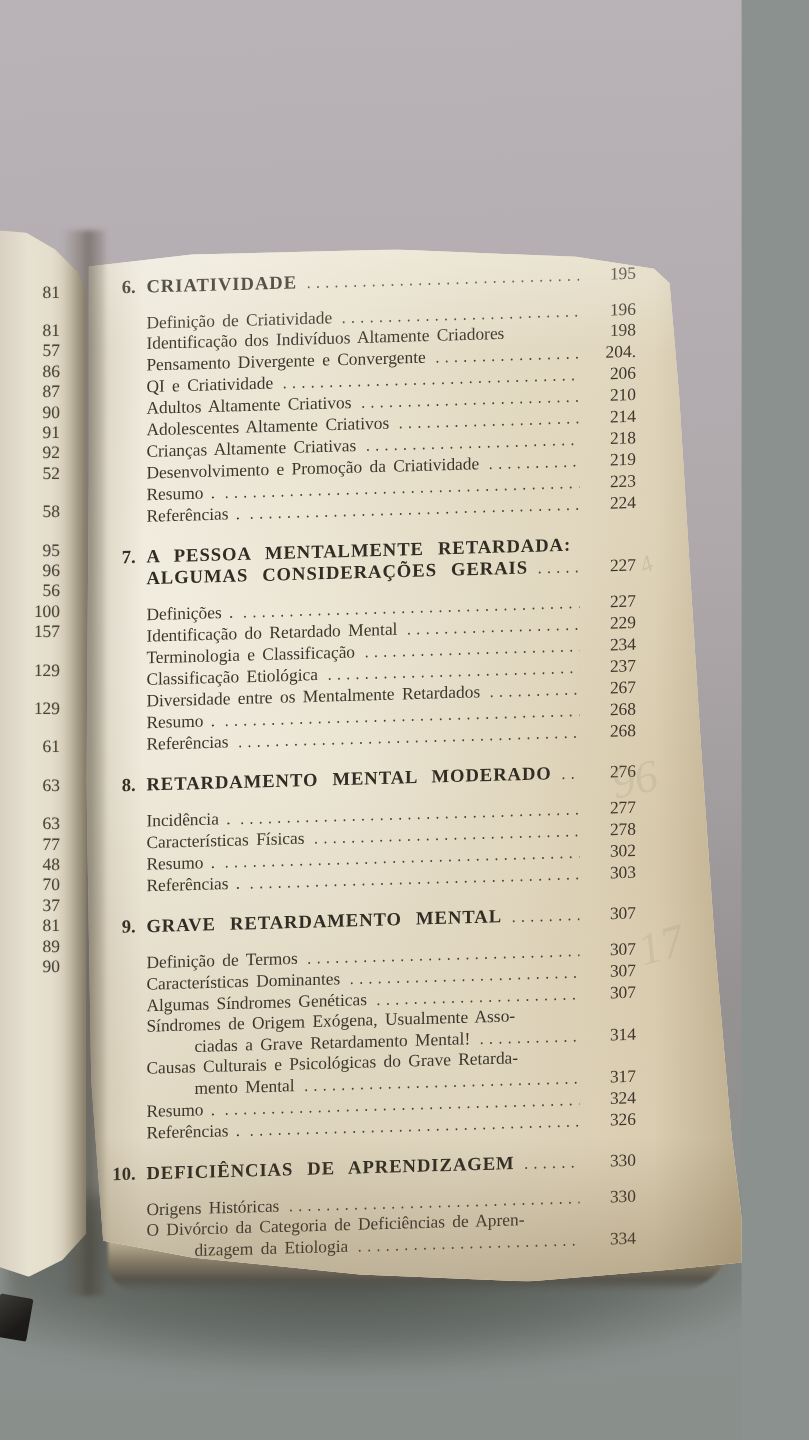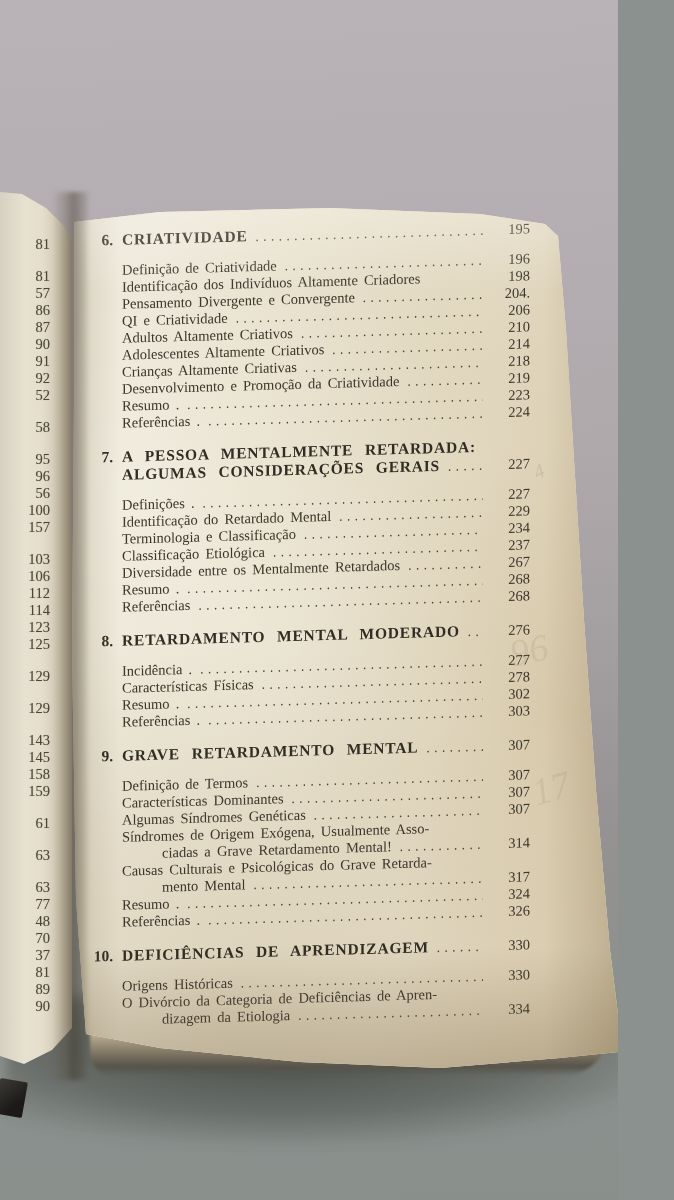--- a/index.html
+++ b/index.html
@@ -114,38 +114,24 @@
           <div>58</div>
         </div>
         <div class="numgroup">
           <div>95</div>
           <div>96</div>
           <div>56</div>
           <div>100</div>
           <div>157</div>
         </div>
         <div class="numgroup">
-          <div>103</div>
-          <div>106</div>
-          <div>112</div>
-          <div>114</div>
-          <div>123</div>
-          <div>125</div>
-        </div>
-        <div class="numgroup">
           <div>129</div>
         </div>
         <div class="numgroup">
           <div>129</div>
-        </div>
-        <div class="numgroup">
-          <div>143</div>
-          <div>145</div>
-          <div>158</div>
-          <div>159</div>
         </div>
         <div class="numgroup">
           <div>61</div>
         </div>
         <div class="numgroup">
           <div>63</div>
         </div>
         <div class="numgroup">
           <div>63</div>
           <div>77</div>

